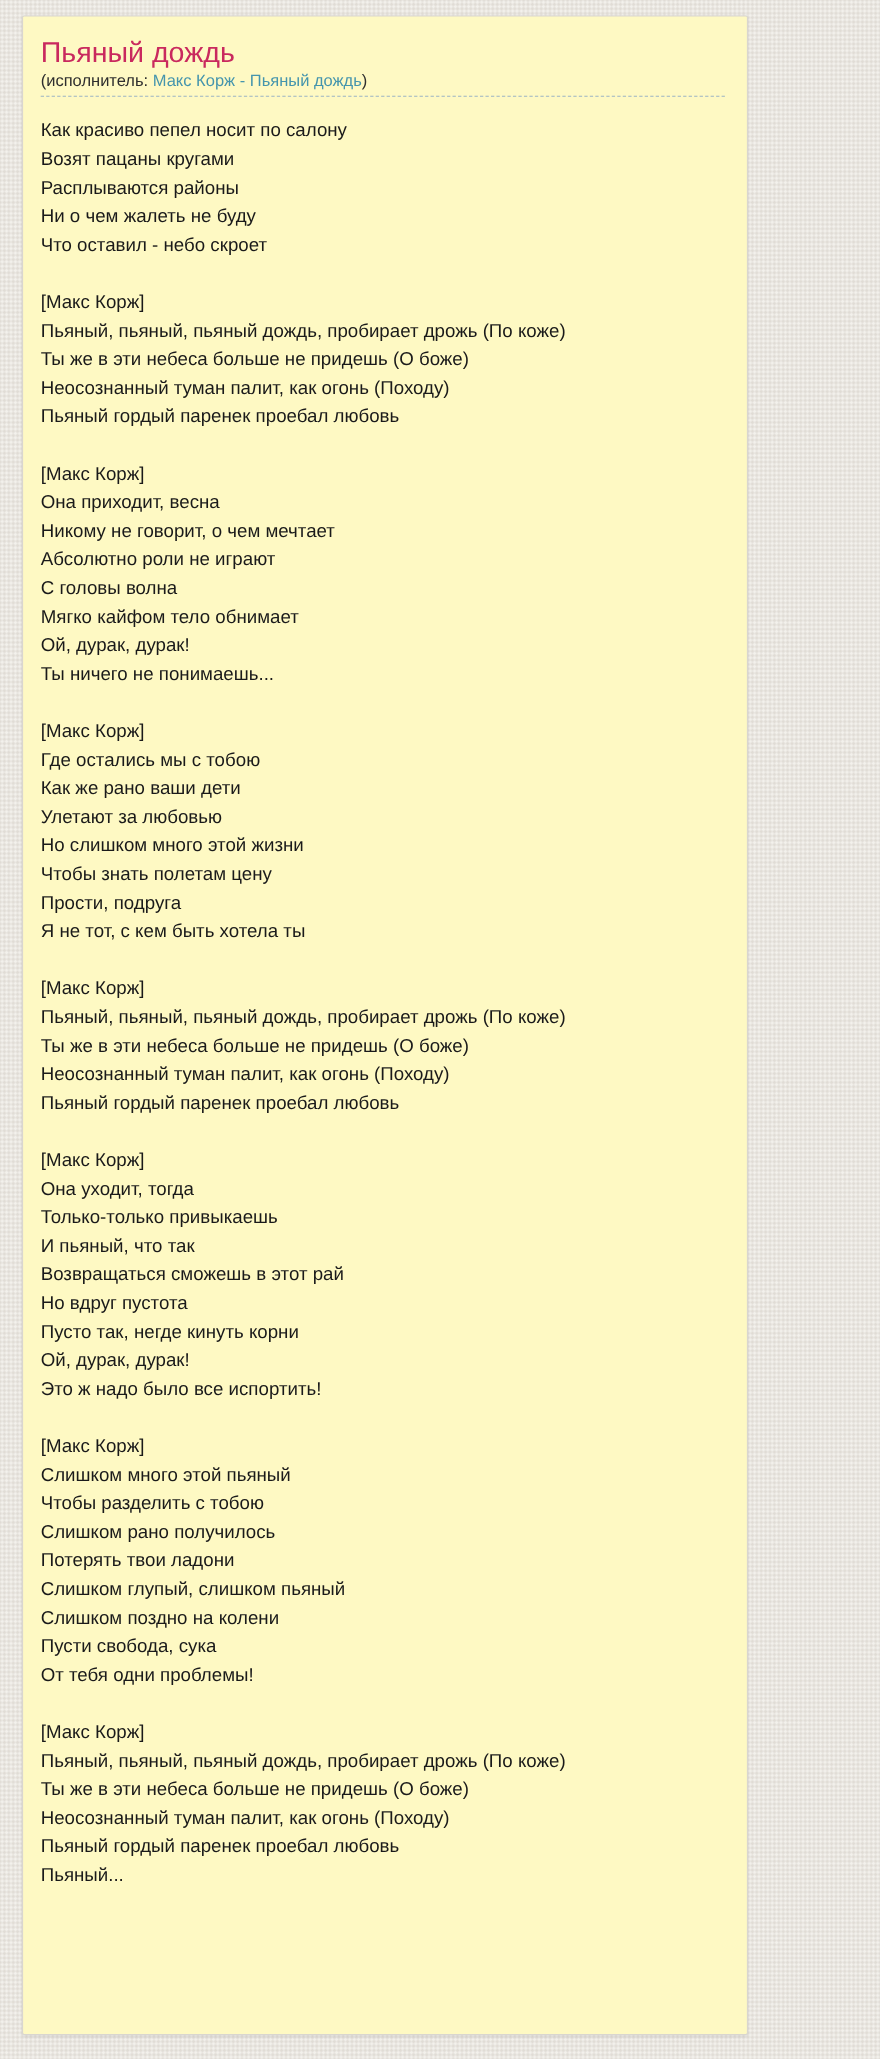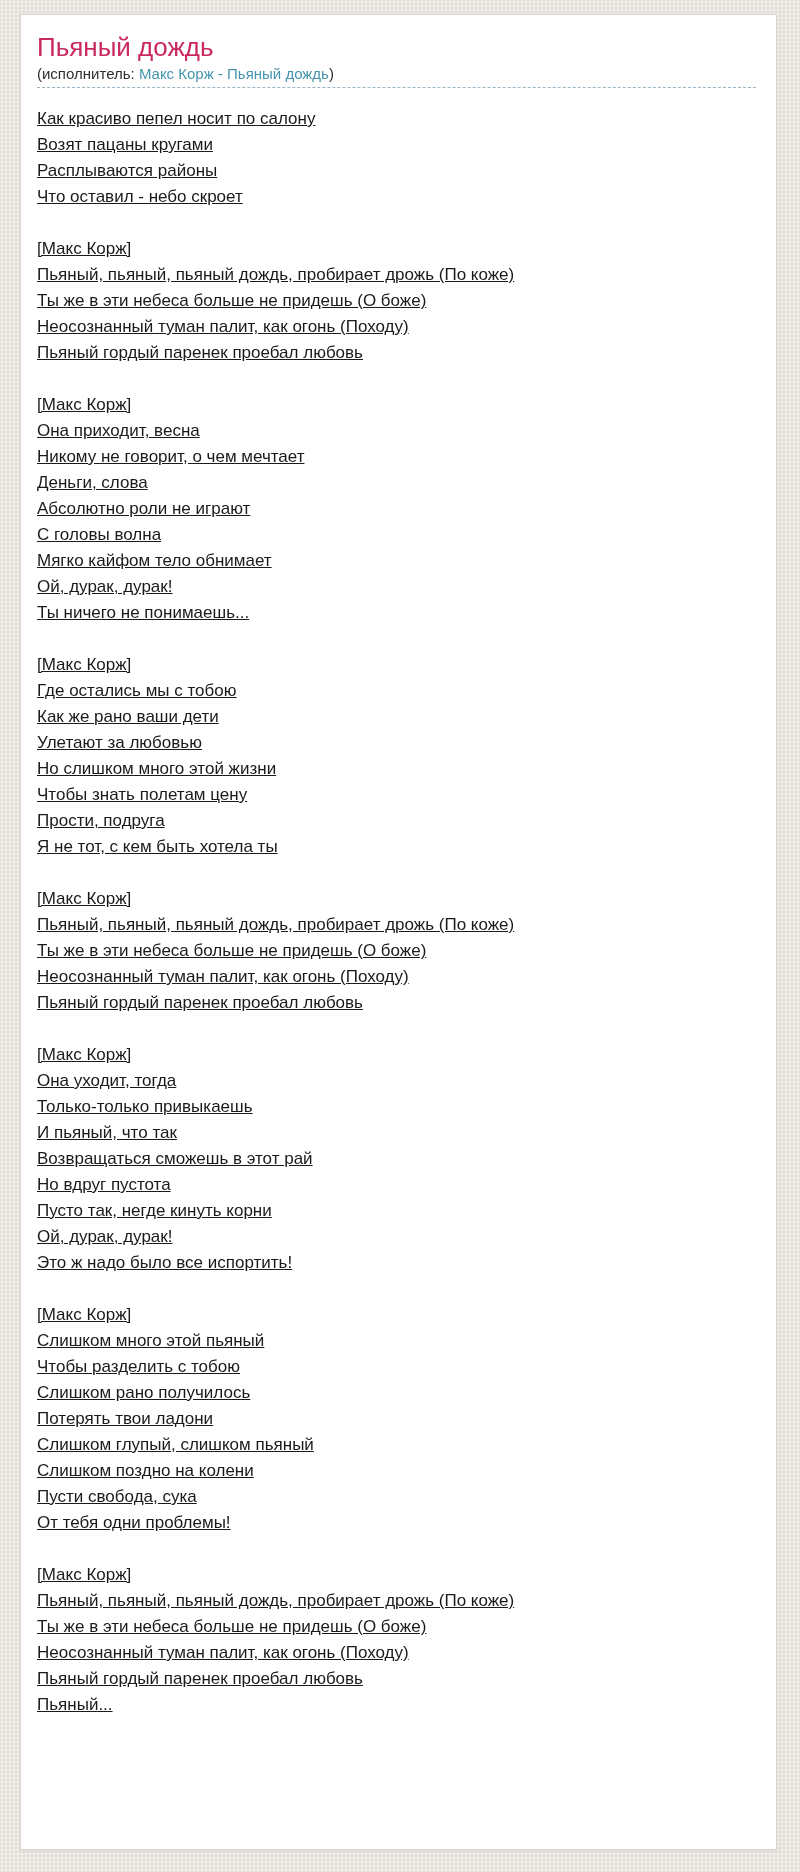--- a/index.html
+++ b/index.html
@@ -13,22 +13,22 @@
     background-color: #e9e6e1;
     background-image:
       radial-gradient(#f3f1ec 1px, transparent 1.2px),
       radial-gradient(#e0dcd5 1px, transparent 1.2px);
     background-size: 4px 4px;
     background-position: 0 0, 2px 2px;
   }
   .card {
     position: absolute;
     left: 20px; top: 14px;
-    width: 757px; height: 1836px;
-    background: #ffffff;
+    width: 660px; height: 1836px;
+    background: #fef9c3;
     border: 1px solid #d9d6cf;
     border-radius: 2px;
     box-shadow: 0 1px 3px rgba(0,0,0,0.08);
     padding: 0 20px 0 16px;
   }
   .song-title {
     margin: 0;
     padding-top: 18px;
     font-size: 26px;
     line-height: 28px;
@@ -48,53 +48,53 @@
     text-decoration: none;
     cursor: pointer;
     text-align: center;
   }
   .lyrics {
     margin-top: 18px;
     font-size: 17px;
     line-height: 26px;
     color: #1a1a1a;
   }
-  .stanza { margin: 0 0 26px 0; text-decoration: underline; }
+  .stanza { margin: 0 0 26px 0; }
   .stanza:last-child { margin-bottom: 0; }
   .line { white-space: pre; }
 </style>
 </head>
 <body>
 
 <div class="card">
   <h1 class="song-title">Пьяный дождь</h1>
 
   <div class="subtitle">
     <span>(исполнитель: </span><a class="artist-link">Макс Корж - Пьяный дождь</a><span>)</span>
   </div>
 
   <div class="lyrics">
       <div class="stanza">
         <div class="line">Как красиво пепел носит по салону</div>
         <div class="line">Возят пацаны кругами</div>
         <div class="line">Расплываются районы</div>
+        <div class="line">Ни о чем жалеть не буду</div>
         <div class="line">Что оставил - небо скроет</div>
       </div>
       <div class="stanza">
         <div class="line">[Макс Корж]</div>
         <div class="line">Пьяный, пьяный, пьяный дождь, пробирает дрожь (По коже)</div>
         <div class="line">Ты же в эти небеса больше не придешь (О боже)</div>
         <div class="line">Неосознанный туман палит, как огонь (Походу)</div>
         <div class="line">Пьяный гордый паренек проебал любовь</div>
       </div>
       <div class="stanza">
         <div class="line">[Макс Корж]</div>
         <div class="line">Она приходит, весна</div>
         <div class="line">Никому не говорит, о чем мечтает</div>
-        <div class="line">Деньги, слова</div>
         <div class="line">Абсолютно роли не играют</div>
         <div class="line">С головы волна</div>
         <div class="line">Мягко кайфом тело обнимает</div>
         <div class="line">Ой, дурак, дурак!</div>
         <div class="line">Ты ничего не понимаешь...</div>
       </div>
       <div class="stanza">
         <div class="line">[Макс Корж]</div>
         <div class="line">Где остались мы с тобою</div>
         <div class="line">Как же рано ваши дети</div>

